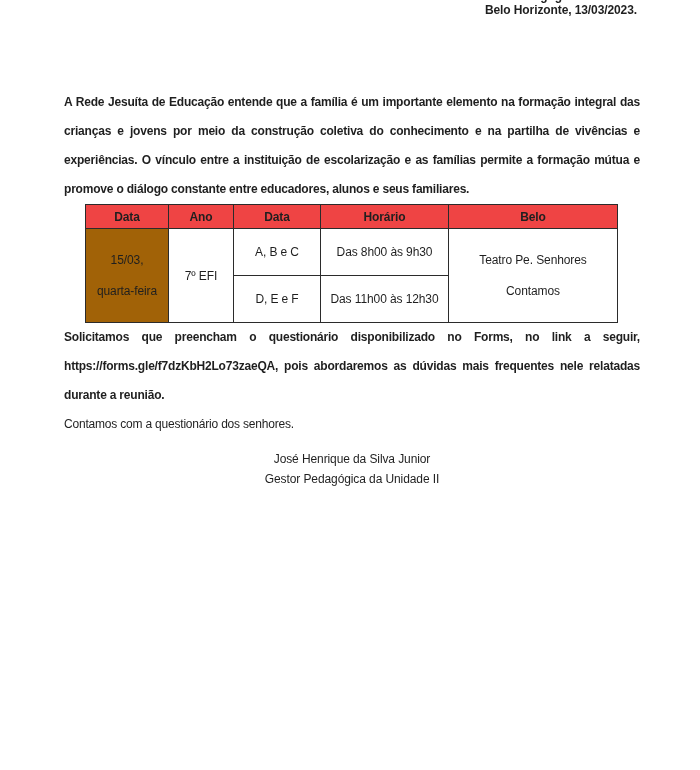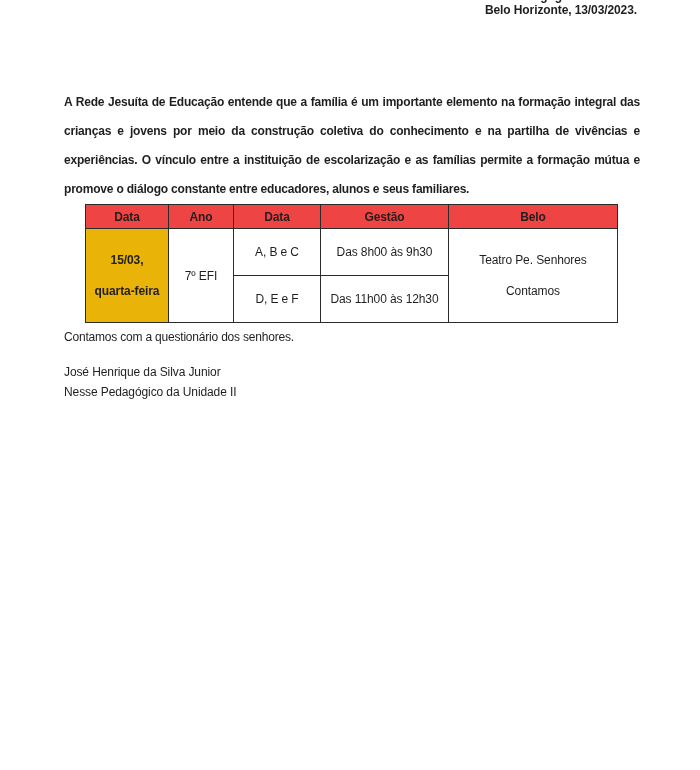--- a/index.html
+++ b/index.html
@@ -37,25 +37,25 @@
   table.sched {
     border-collapse:collapse; table-layout:fixed; width:532px;
     margin-left:21px; margin-top:0px; letter-spacing:-0.1px;
   }
   table.sched th, table.sched td {
     border:1.5px solid #2b2b2b; font-size:12px; padding:0;
     vertical-align:middle; text-align:center; line-height:normal;
   }
   table.sched th { background:#ef4444; font-weight:700; height:23px; }
   table.sched td { height:46px; }
-  td.date-cell { background:#eab308; font-weight:700; }
+  td.date-cell { background:#a16207; font-weight:400; }
   td.date-cell span, td.local-cell span { display:block; line-height:31px; }
   td.horario-cell { text-align:left; padding-left:9px; }
   .signature {
-    margin-top:10px; line-height:20px; letter-spacing:-0.1px;
+    margin-top:10px; text-align:center; line-height:20px; letter-spacing:-0.1px;
   }
 </style>
 </head>
 <body>
 
 <div class="page">
 
   <div class="lh-clip">
     <span>Gestão Pedagógica Unidade II</span>
   </div>
@@ -71,21 +71,21 @@
           <col style="width:65px">
           <col style="width:87px">
         <col style="width:128px">
           <col style="width:169px">
       </colgroup>
       <thead>
         <tr>
           <th>Data</th>
           <th>Ano</th>
           <th>Data</th>
-          <th>Gestão</th>
+          <th>Horário</th>
           <th>Belo</th>
         </tr>
       </thead>
       <tbody>
         <tr>
           <td class="date-cell" rowspan="2">
             <span>15/03,</span>
             <span>quarta-feira</span>
           </td>
           <td rowspan="2">7º EFI</td>
@@ -96,21 +96,22 @@
             <span>Contamos</span>
           </td>
         </tr>
         <tr>
           <td>D, E e F</td>
           <td class="horario-cell">Das 11h00 às 12h30</td>
         </tr>
       </tbody>
     </table>
 
+    <p class="just p3">Solicitamos que preencham o questionário disponibilizado no Forms, no link a seguir, https://forms.gle/f7dzKbH2Lo73zaeQA, pois abordaremos as dúvidas mais frequentes nele relatadas durante a reunião.</p>
     <p>Contamos com a questionário dos senhores.</p>
 
     <div class="signature">
       <div>José Henrique da Silva Junior</div>
-      <div>Nesse Pedagógico da Unidade II</div>
+      <div>Gestor Pedagógica da Unidade II</div>
     </div>
   </div>
 
 </div>
 
 </body></html>

